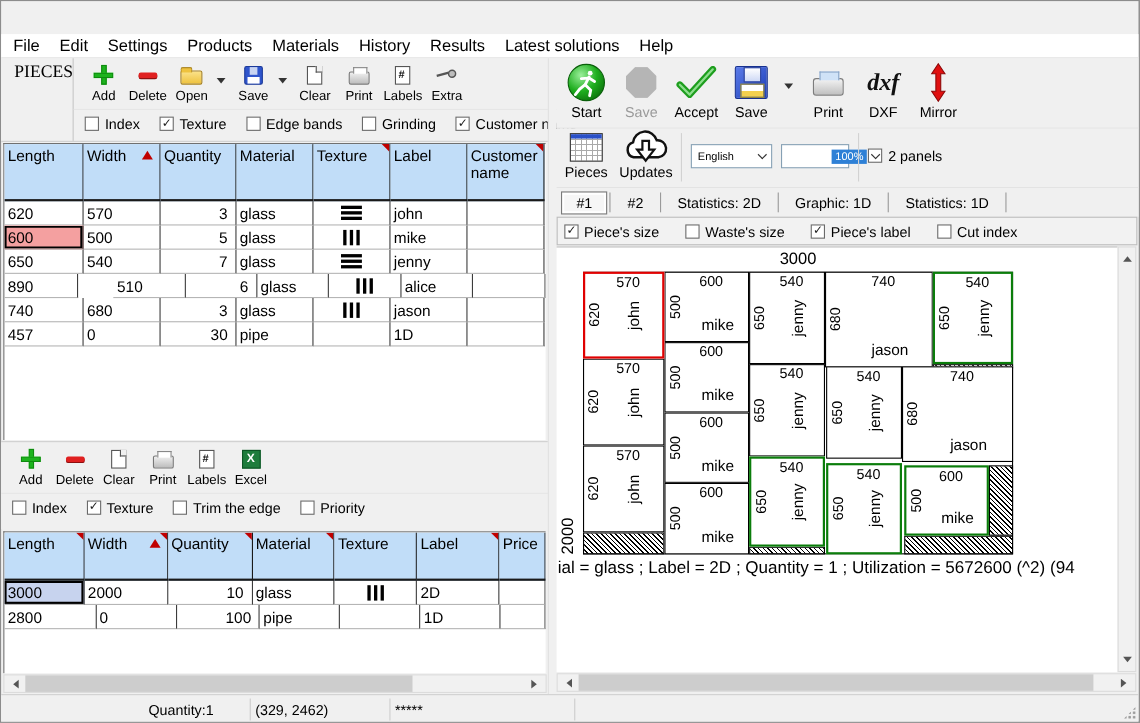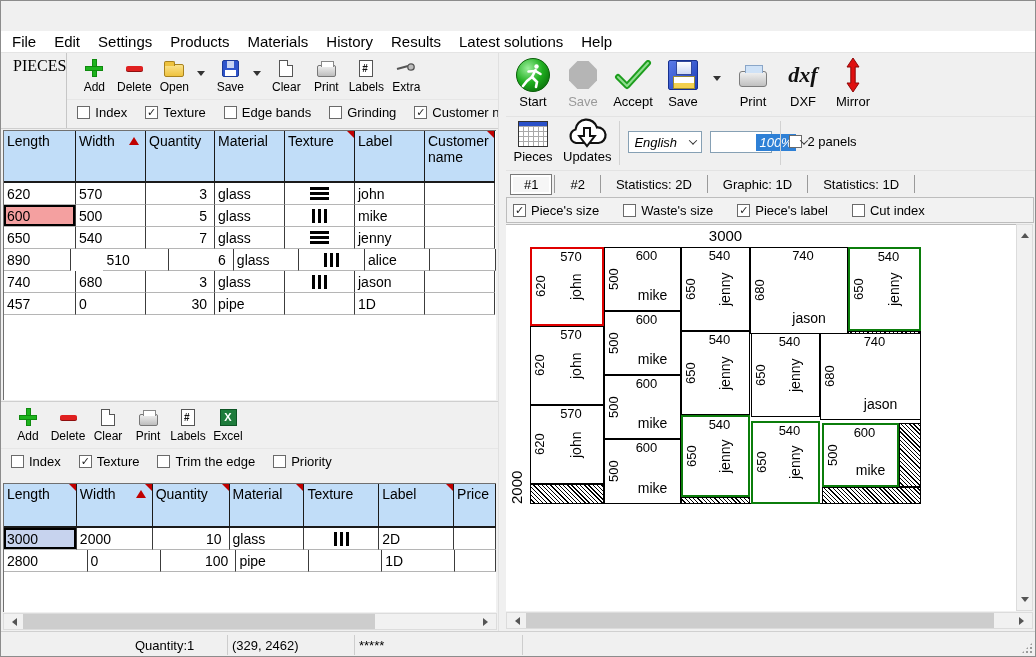--- a/index.html
+++ b/index.html
@@ -101,21 +101,21 @@
   .i-printbig{width:28px;height:16px;margin-top:8px;background:linear-gradient(#f2f2f2,#c0c0c0);border:1px solid #7d7d7d;border-radius:3px;position:relative;}
   .i-printbig::before{content:"";position:absolute;top:-7px;left:5px;width:16px;height:7px;background:#cfe2f7;border:1px solid #8aa6c8;border-bottom:none;}
   .i-dxf{font-family:"Liberation Serif","DejaVu Serif",serif;font-style:italic;font-weight:bold;font-size:22px;color:#111;}
 
   .rp-toolbar2{position:absolute;left:505px;top:116px;width:531px;height:54px;background:#f0f0f0;display:flex;align-items:flex-start;padding:2px 0 0 5px;gap:8px;border-bottom:1px solid #e3e3e3;}
   .i-pieces{position:relative;width:30px;height:26px;border:1px solid #333;background:
      repeating-linear-gradient(to right,rgba(0,0,0,0) 0 4px,#a9a9a9 4px 5px),
      repeating-linear-gradient(to bottom,#fff 0 4px,#a9a9a9 4px 5px);}
   .i-pieces::before{content:"";position:absolute;top:0;left:0;right:0;height:4px;background:#2a50c8;}
   .vsep{width:1px;height:44px;background:#d2d2d2;margin-top:2px;}
-  .combo{height:22px;border:1px solid #86a0b4;background:#fff;display:flex;align-items:center;font-size:13px;margin-top:12px;font-style:italic;}
+  .combo{height:22px;border:1px solid #86a0b4;background:#fff;display:flex;align-items:center;font-size:10px;margin-top:12px;}
   .combo .ctext{padding:0 5px;flex:1;white-space:nowrap;}
   .combo .sel{background:#2e80d6;color:#fff;padding:1px 3px;margin-left:40px;}
   .combo .carrow{width:17px;height:100%;display:flex;align-items:center;justify-content:center;}
   .chev{width:6px;height:6px;border-right:1.5px solid #333;border-bottom:1.5px solid #333;transform:rotate(45deg) translate(-1px,-1px);}
   .panels-check{margin-top:15px;}
 
   .rp-tabs{position:absolute;left:505px;top:170px;width:531px;height:26px;background:#f0f0f0;display:flex;align-items:center;padding-left:4px;}
   .tab-active{border:1px solid #7a7a7a;background:#f6f6f6;box-shadow:inset 0 0 0 2px #fff;padding:2px 13px;font-size:13px;}
   .tabitem{padding:2px 13px;font-size:13px;}
   .tsep{width:1px;height:18px;background:#9a9a9a;margin:0 2px;}
@@ -632,20 +632,21 @@
       <span class="cbwrap">
         <span class="cb"></span>
         <span class="cblabel">Cut index</span>
       </span>
     </div>
 
   <div class="diagram" id="diagram">
     <div class="sheet-wlabel">3000</div>
     <div class="sheet-hlabel">2000</div>
     <div class="dsheet" id="dsheet" style="left: 24px; top: 22px; width: 391px; height: 257px;"></div>
+    <div class="dcaption">ial = glass ; Label = 2D ; Quantity = 1 ; Utilization = 5672600 (^2) (94</div>
   <div class="dwaste" style="left: 24px; top: 259px; width: 74px; height: 20px;"></div>
       <div class="dwaste" style="left: 175px; top: 272px; width: 69px; height: 7px;"></div>
       <div class="dwaste" style="left: 342px; top: 106px; width: 73px; height: 4px;"></div>
       <div class="dwaste" style="left: 393px; top: 198px; width: 22px; height: 64px;"></div>
       <div class="dwaste" style="left: 316px; top: 262px; width: 99px; height: 17px;"></div>
       <div class="dpiece b-red" style="left: 24px; top: 22px; width: 74px; height: 79px;">
         <span class="dtop">570</span>
         <span class="dside">620</span>
         <span class="dname-v">john</span>
       </div>

